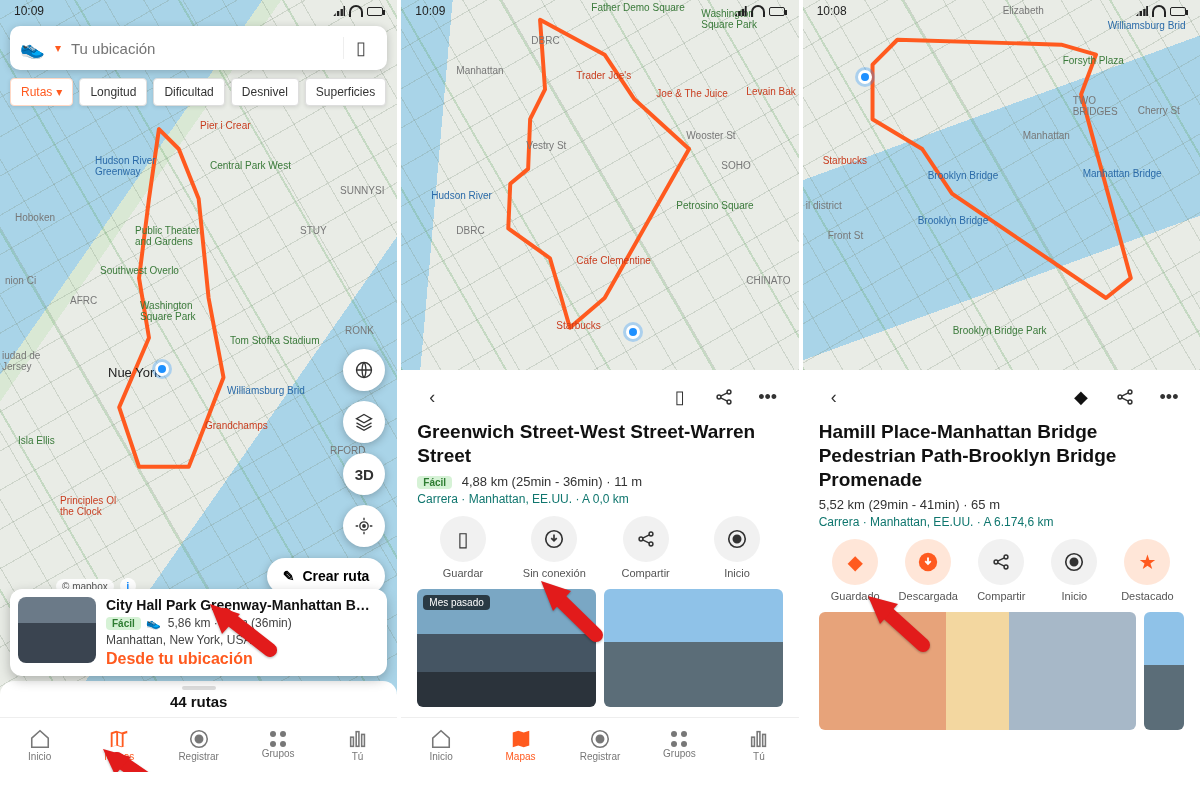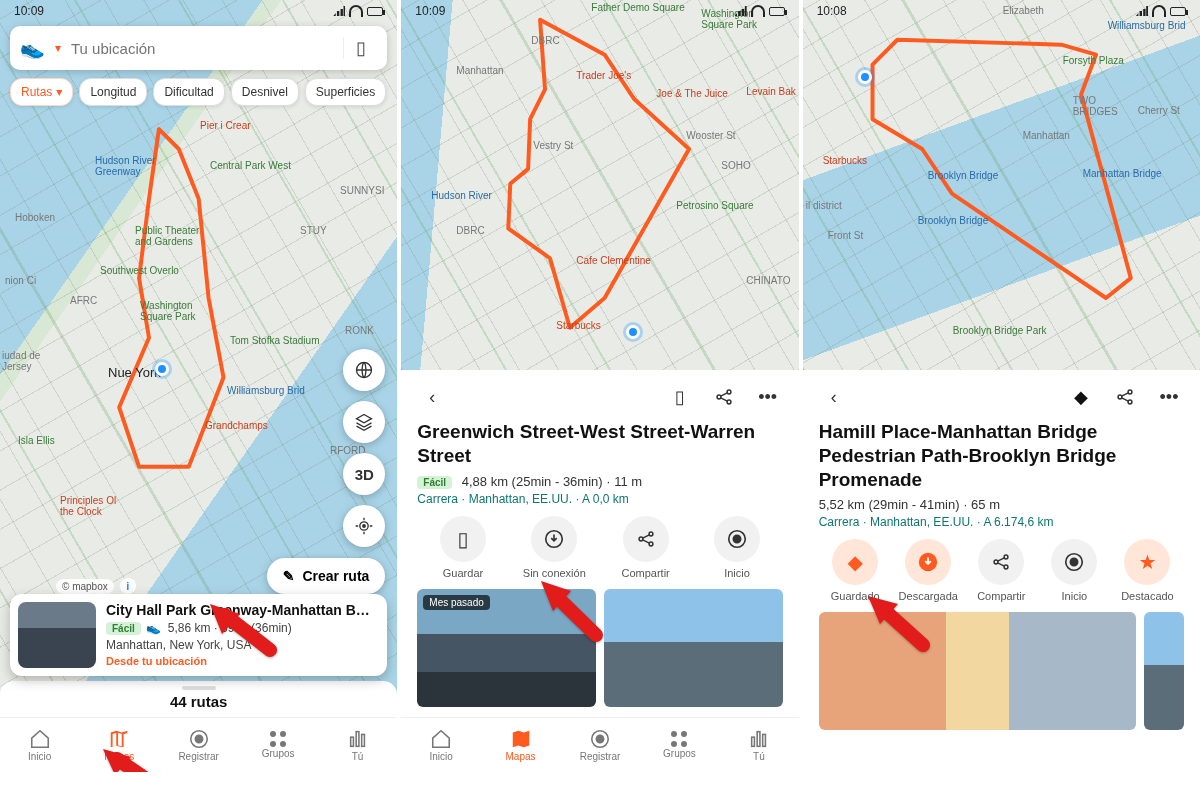--- a/index.html
+++ b/index.html
@@ -38,36 +38,36 @@
   .batt { width:16px;height:9px;border:1px solid #222;border-radius:2px;position:relative; }
   .batt::after{content:"";position:absolute;right:-3px;top:2px;width:2px;height:5px;background:#222;}
 
   
   .searchbar { position:absolute; top:26px; left:10px; right:10px; height:44px; background:#fff; border-radius:10px; box-shadow:0 2px 8px rgba(0,0,0,.2); display:flex; align-items:center; padding:0 10px; gap:10px; z-index:20;}
   .shoe-icon { color:#ff5a1f; font-size:20px; }
   .chev { color:#ff5a1f; font-size:12px; }
   .searchinput { flex:1; border:none; outline:none; font-size:15px; color:#333; background:transparent;}
   .bmk { width:34px; text-align:center; border-left:1px solid #eee; font-size:18px; color:#444;}
   .filterrow { position:absolute; top:78px; left:10px; right:10px; display:flex; gap:6px; z-index:20;}
-  .chip { background:#fff; border:1px solid #ddd; border-radius:12px; padding:6px 10px; font-size:12px; color:#333; box-shadow:0 1px 4px rgba(0,0,0,.12);}
+  .chip { background:#fff; border:1px solid #ddd; border-radius:4px; padding:6px 10px; font-size:12px; color:#333; box-shadow:0 1px 4px rgba(0,0,0,.12);}
   .chip.orange { color:#ff5a1f; border-color:#ffd7c4;}
   .chip .chev{ margin-left:4px;}
   .fab-col { position:absolute; right:12px; bottom:225px; display:flex; flex-direction:column; gap:10px; z-index:20;}
   .fab { width:42px; height:42px; background:#fff; border-radius:50%; display:flex; align-items:center; justify-content:center; font-size:15px; color:#333; box-shadow:0 2px 8px rgba(0,0,0,.25); font-weight:600;}
   .fab svg{width:20px;height:20px;}
   .pillbtn { position:absolute; right:12px; bottom:178px; background:#fff; border-radius:22px; padding:10px 16px; display:flex; gap:8px; align-items:center; font-size:14px; font-weight:600; box-shadow:0 2px 8px rgba(0,0,0,.25); z-index:20;}
   .attrib { position:absolute; left:8px; bottom:178px; display:flex; gap:6px; align-items:center; z-index:20;}
   .attrib .m{ background:rgba(255,255,255,.85); font-size:10px; padding:2px 6px; border-radius:10px; color:#555;margin-left:48px;}
   .attrib .i{ width:16px;height:16px;border-radius:50%;background:rgba(255,255,255,.9);color:#1e90ff;font-size:11px;display:flex;align-items:center;justify-content:center;font-weight:700;}
   .routecard { position:absolute; left:10px; right:10px; bottom:96px; background:#fff; border-radius:12px; box-shadow:0 4px 12px rgba(0,0,0,.25); display:flex; gap:10px; padding:8px; z-index:20;}
   .thumb { width:78px; height:66px; border-radius:8px; background:linear-gradient(#6b7a88 40%, #3a4450 40%); }
   .rc-body{ flex:1; font-size:12px; color:#444;}
   .rc-title{ font-size:14px; font-weight:700; color:#111; white-space:nowrap; overflow:hidden; text-overflow:ellipsis; margin-bottom:3px;}
   .badge-easy{ display:inline-block; background:#d6f2d6; color:#2e7d32; font-size:10px; padding:1px 6px; border-radius:4px; font-weight:600;}
-  .rc-link{ color:#ff5a1f; font-size:11px; font-weight:600; margin-top:3px;}
+  .rc-link{ color:#ff5a1f; font-size:16px; font-weight:600; margin-top:3px;}
   .countbar { position:absolute; left:0; right:0; bottom:54px; background:#fff; text-align:center; padding:12px 0 8px; font-size:15px; font-weight:700; color:#111; border-top-left-radius:14px; border-top-right-radius:14px; z-index:19;}
   .countbar::before{content:"";position:absolute;top:5px;left:50%;transform:translateX(-50%);width:34px;height:4px;background:#ddd;border-radius:2px;}
 
   
   .tabs { position:absolute; left:0; right:0; bottom:0; height:55px; background:#fff; border-top:1px solid #eee; display:flex; z-index:25;}
   .tab { flex:1; display:flex; flex-direction:column; align-items:center; justify-content:center; gap:1px; font-size:10px; color:#777;}
   .tab.active{ color:#ff5a1f;}
   .tab svg{width:22px;height:22px;}
   .tab .dot4{ display:grid; grid-template-columns:6px 6px; gap:4px;}
   .tab .dot4 span{width:6px;height:6px;background:#777;border-radius:50%;}
@@ -272,21 +272,21 @@
       <path d="M140,20 L145,90 L130,120 L128,170 L110,185 L108,230 L150,260 L170,330 L205,300 L290,150 L235,100 L205,55 Z"></path>
     </svg>
     <span class="maplabel" style="top:2px;left:190px">Father Demo Square</span>
     <span class="maplabel" style="top:8px;left:300px;white-space:pre">Washington
 Square Park</span>
     <span class="maplabel gray" style="top:35px;left:130px">DBRC</span>
     <span class="maplabel gray" style="top:65px;left:55px">Manhattan</span>
     <span class="maplabel red" style="top:70px;left:175px">Trader Joe's</span>
     <span class="maplabel red" style="top:88px;left:255px">Joe &amp; The Juice</span>
     <span class="maplabel red" style="top:86px;left:345px">Levain Bak</span>
-    <span class="maplabel gray" style="top:140px;left:132px">Vestry St</span>
+    <span class="maplabel gray" style="top:140px;left:125px">Vestry St</span>
     <span class="maplabel gray" style="top:130px;left:285px">Wooster St</span>
     <span class="maplabel gray" style="top:160px;left:320px">SOHO</span>
     <span class="maplabel blue" style="top:190px;left:30px">Hudson River</span>
     <span class="maplabel" style="top:200px;left:275px">Petrosino Square</span>
     <span class="maplabel gray" style="top:225px;left:55px">DBRC</span>
     <span class="maplabel red" style="top:255px;left:175px">Cafe Clementine</span>
     <span class="maplabel gray" style="top:275px;left:345px">CHINATO</span>
     <span class="maplabel red" style="top:320px;left:155px">Starbucks</span>
     <div class="userdot" style="top:325px;left:225px"></div>
   </div>

